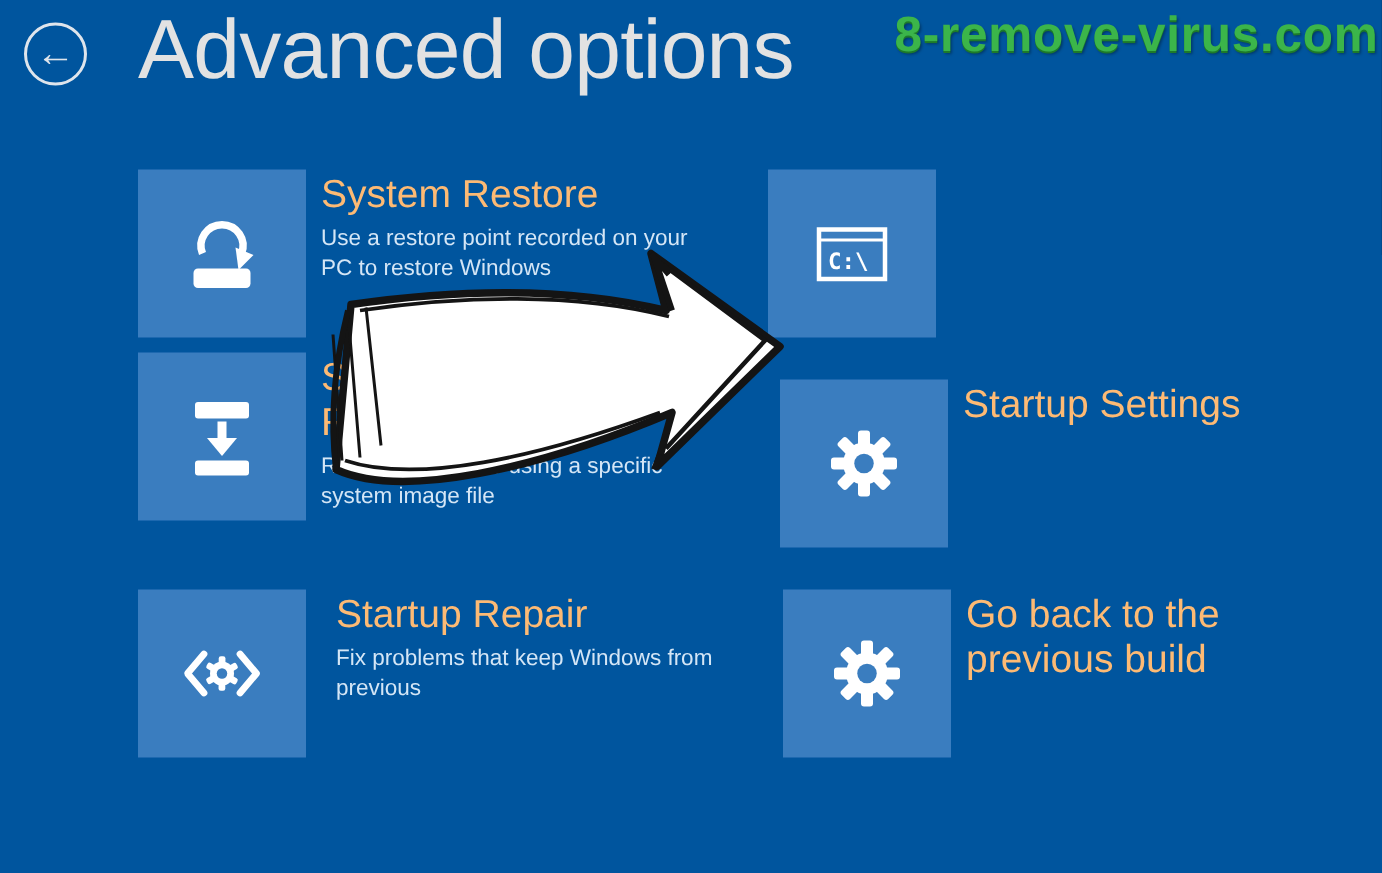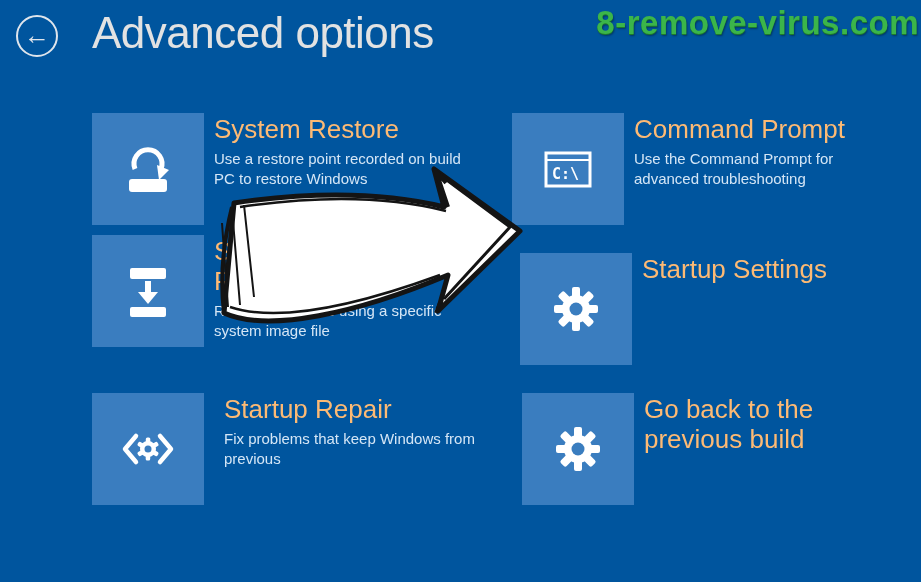--- a/index.html
+++ b/index.html
@@ -20,21 +20,21 @@
     width:42px; height:42px;
     border:2px solid #dfe5ec; border-radius:50%;
     background:transparent; color:#dfe5ec;
     display:flex; align-items:center; justify-content:center;
     cursor:pointer; padding:0;
   }
   .back-btn .back-glyph { font-size:26px; line-height:1; margin-top:-3px; }
   .title {
     position:absolute; left:92px; top:0px;
     margin:0; line-height:66px;
-    font-size:44px; font-weight:300; letter-spacing:-0.5px;
+    font-size:56px; font-weight:300; letter-spacing:-0.5px;
     color:#e2e2e2;
   }
   .watermark {
     position:absolute; right:2px; top:4px; z-index:9;
     font-size:33px; font-weight:800; letter-spacing:0.5px;
     color:#3bb54a;
     text-shadow:0 1px 0 #1d7a2a, 1px 2px 2px rgba(0,0,0,0.35);
   }
 
   
@@ -82,35 +82,31 @@
   <div class="tile left" style="left:92px; top:113px;">
     <div class="iconbox">
       <svg width="56" height="56" viewBox="0 0 56 56">
         <path d="M 15 28 A 14 14 0 1 1 41 28" fill="none" stroke="#fff" stroke-width="5"></path>
         <polygon points="37,24 49,29 39,39" fill="#fff"></polygon>
         <rect x="9" y="38" width="38" height="13" rx="3" fill="#fff"></rect>
       </svg>
     </div>
     <div class="text">
       <h2>System Restore</h2>
-      <p class="desc">Use a restore point recorded on build PC to restore Windows</p>
+      <p class="desc">Use a restore point recorded on your PC to restore Windows</p>
     </div>
   </div>
 
   <div class="tile right" style="left:512px; top:113px;">
     <div class="iconbox">
       <svg width="56" height="56" viewBox="0 0 56 56">
         <rect x="6" y="12" width="44" height="33" fill="none" stroke="#fff" stroke-width="3"></rect>
         <line x1="6" y1="19" x2="50" y2="19" stroke="#fff" stroke-width="2"></line>
         <text x="12" y="38" font-family="DejaVu Sans Mono, monospace" font-size="15" font-weight="bold" fill="#fff">C:\</text>
       </svg>
-    </div>
-    <div class="text">
-      <h2>Command Prompt</h2>
-      <p class="desc">Use the Command Prompt for advanced troubleshooting</p>
     </div>
   </div>
 
   <div class="tile left" style="left:92px; top:235px;">
     <div class="iconbox">
       <svg width="56" height="56" viewBox="0 0 56 56">
         <rect x="10" y="5" width="36" height="11" rx="2" fill="#fff"></rect>
         <rect x="25" y="18" width="6" height="13" fill="#fff"></rect>
         <polygon points="18,29 38,29 28,41" fill="#fff"></polygon>
         <rect x="10" y="44" width="36" height="10" rx="2" fill="#fff"></rect>

